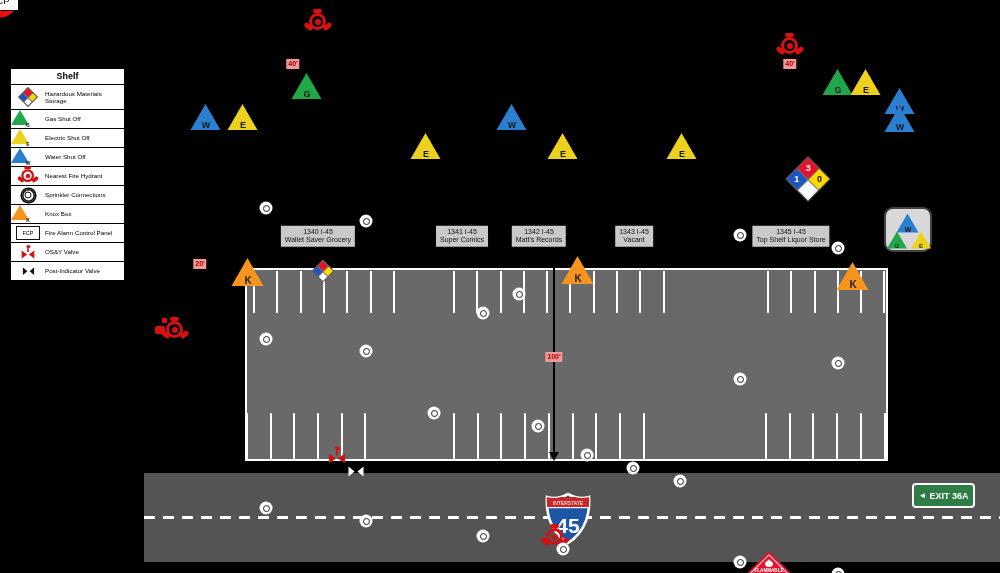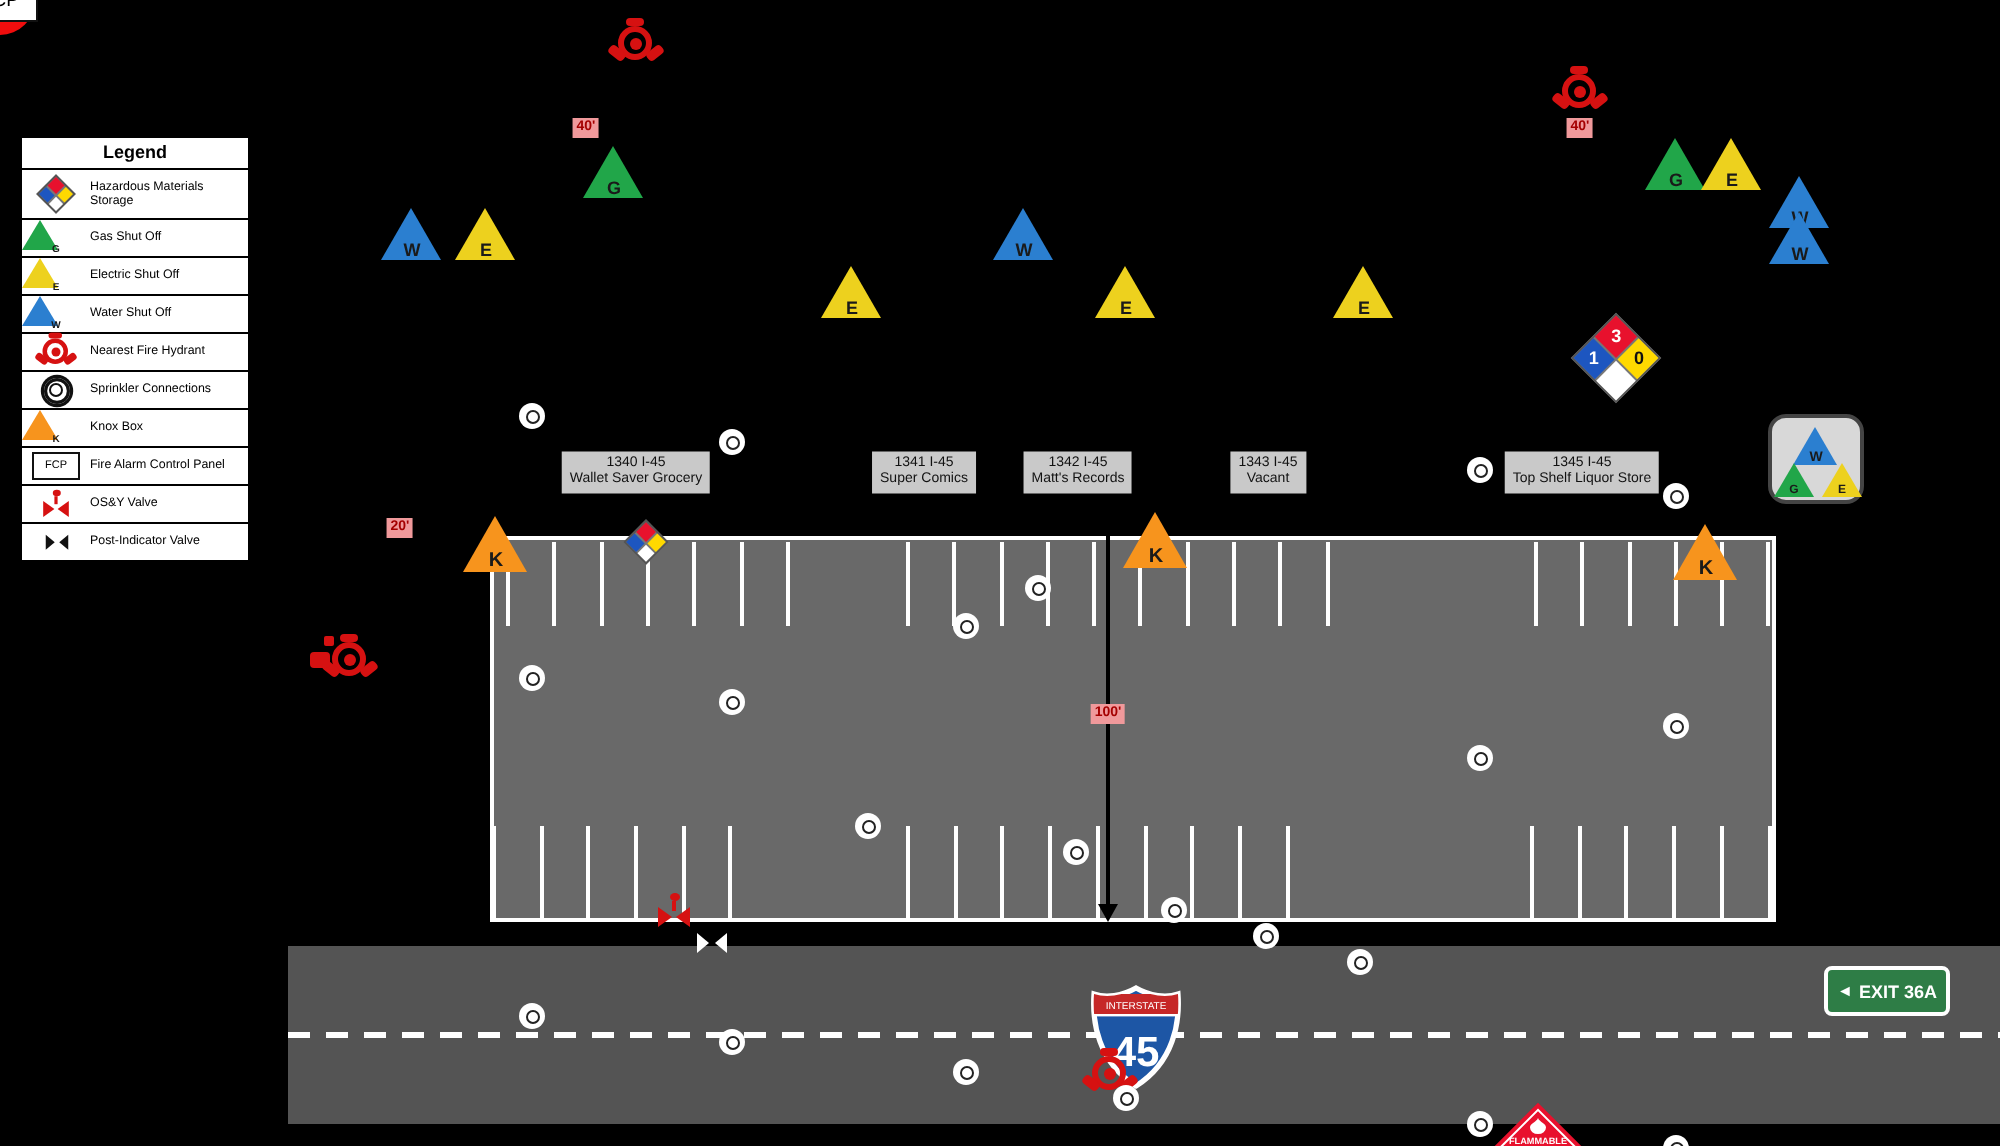--- a/index.html
+++ b/index.html
@@ -172,21 +172,21 @@
     <span>EXIT 36A</span>
   </div>
 
   <div id="fdc" class="m">FDC</div>
 
   <div id="fcp-box" class="m">FCP</div>
 
   <div id="cluster"></div>
 
   <div id="legend">
-    <div id="legend-title">Legend</div>
+    <div id="legend-title">Shelf</div>
     <div id="legend-rows">
         <div class="lg-row tall">
           <div class="lg-icon">
             <div class="haz" style="width: 12px; height: 12px; position: relative; transform: rotate(45deg);">
               <div class="c" style="background: rgb(232, 17, 45);"></div>
               <div class="c" style="background: rgb(255, 217, 0);"></div>
               <div class="c" style="background: rgb(29, 86, 192);"></div>
               <div class="c" style="background: rgb(255, 255, 255);"></div>
             </div>
           </div>

